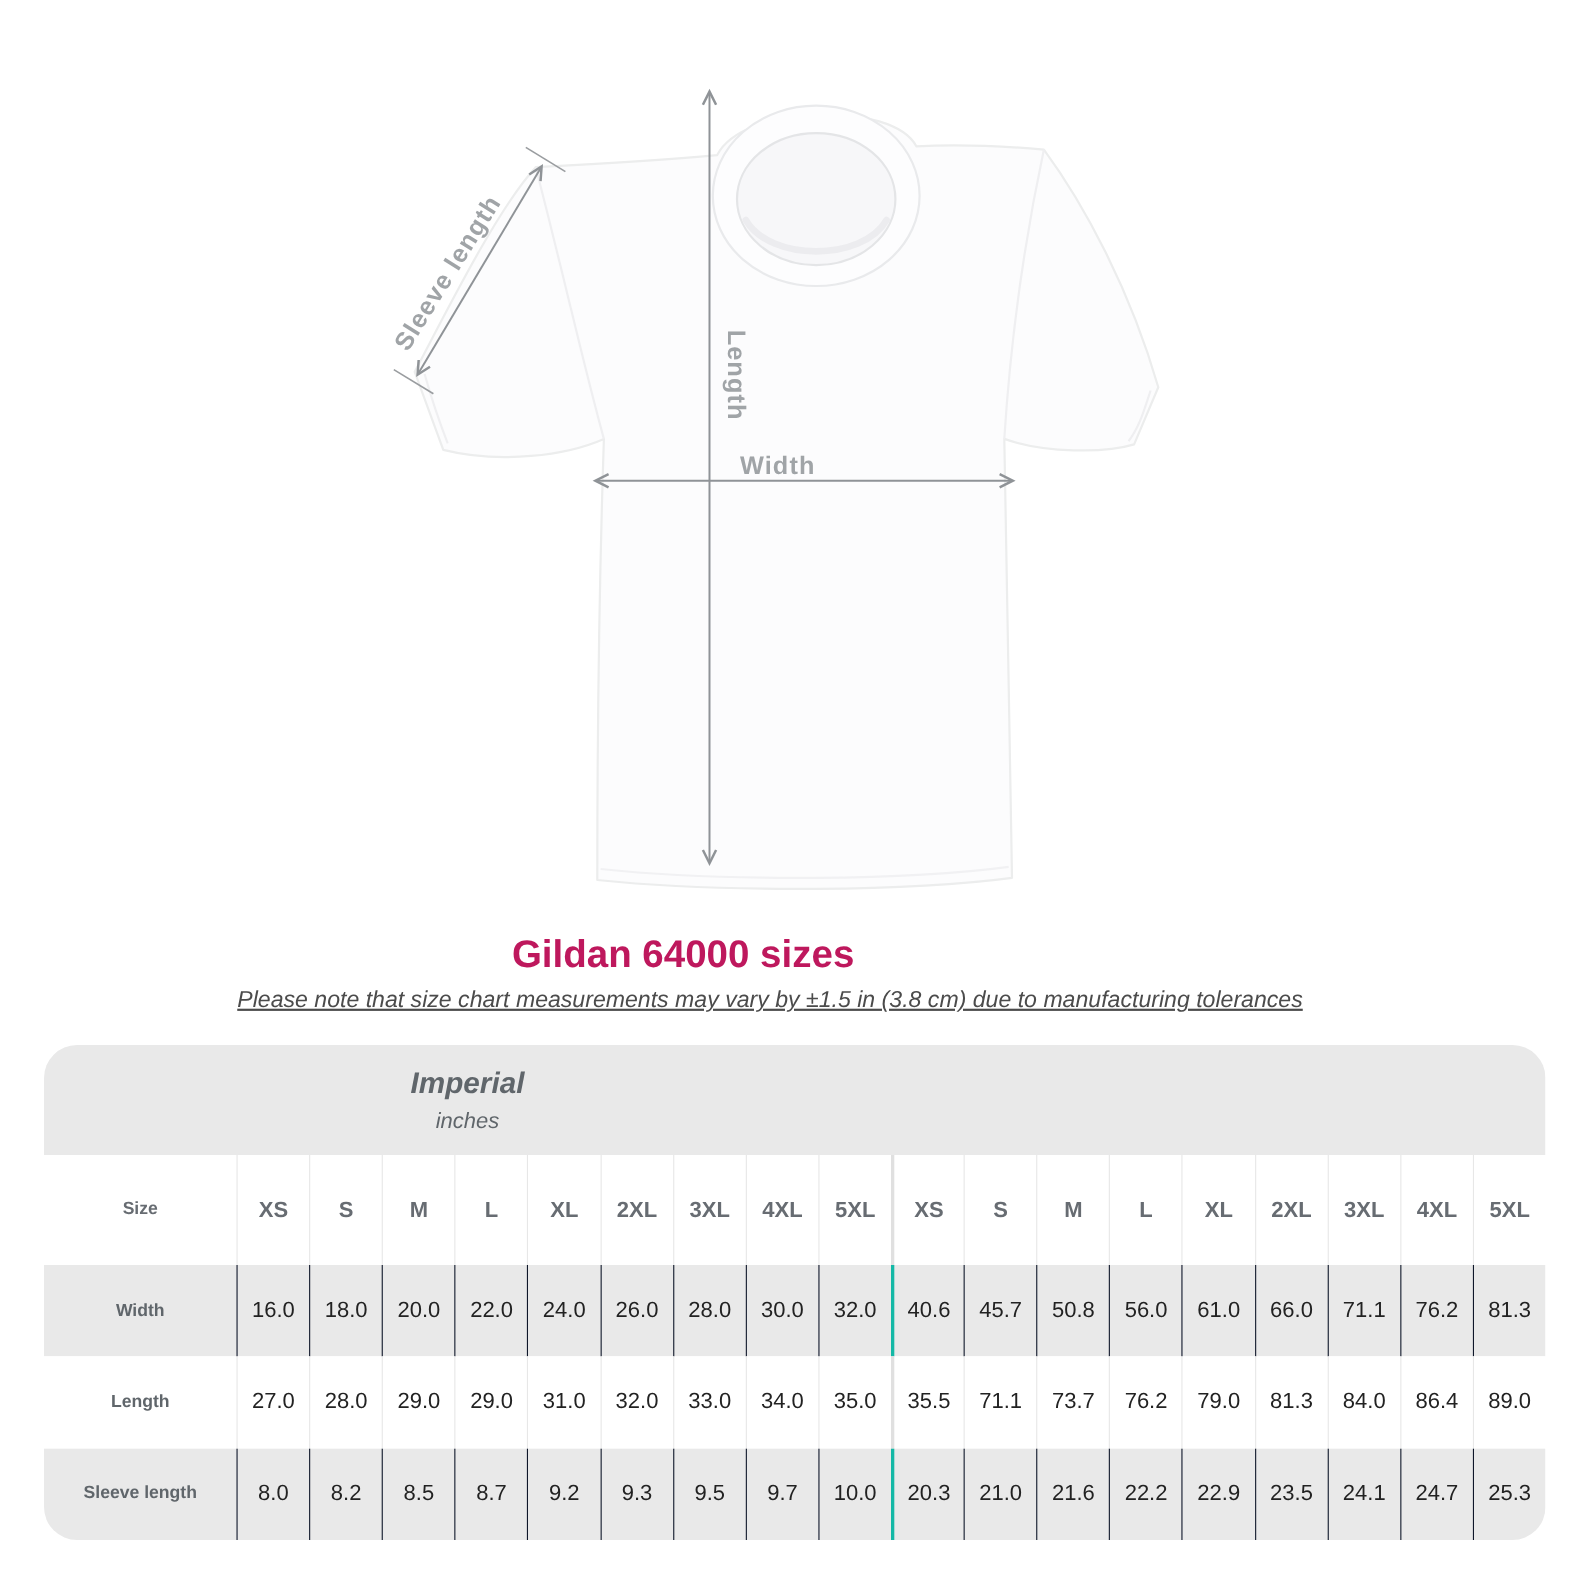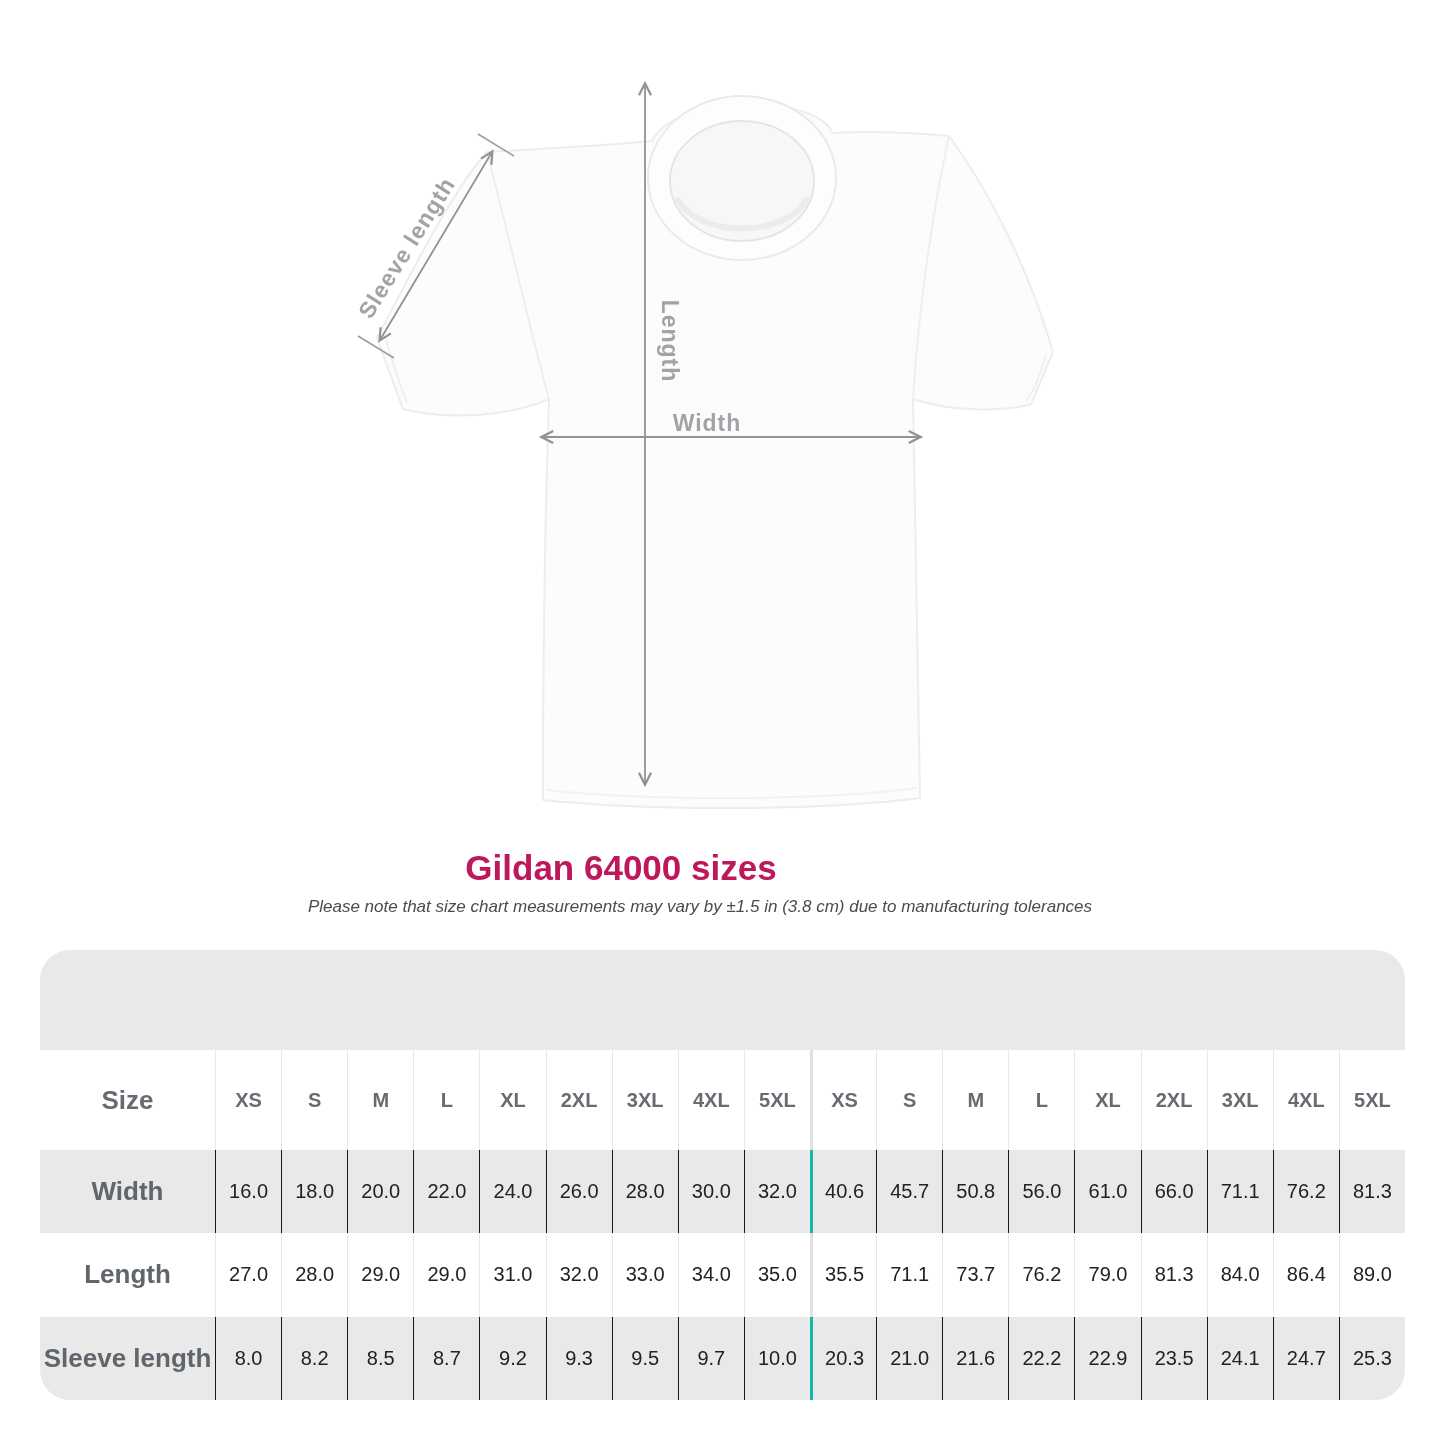--- a/index.html
+++ b/index.html
@@ -23,21 +23,21 @@
   }
   .dim-label.sleeve{transform:translate(-50%,-50%) rotate(-58deg);}
   .dim-label.length{transform:translate(-50%,-50%) rotate(90deg);}
   
   .chart-title{
     position:absolute;left:0;top:848px;width:1242px;
     text-align:center;font-size:35px;font-weight:bold;color:#be185d;
   }
   .chart-note{
     position:absolute;left:0;top:897px;width:1400px;
-    text-align:center;font-size:17px;font-style:italic;color:#4b4b4b;
+    text-align:center;font-size:21px;font-style:italic;color:#4b4b4b;text-decoration:underline;
   }
   
   .size-table{
     position:absolute;left:40px;top:950px;width:1365px;height:450px;
     border-radius:30px;overflow:hidden;
   }
   .group-row{
     display:grid;grid-template-columns:770px 595px;
     height:100px;background:#e9e9e9;
   }
@@ -47,21 +47,21 @@
   .t-row{display:grid;grid-template-columns:175px repeat(18,1fr);}
   .t-row.sizes{height:100px;background:#ffffff;}
   .t-row.data{height:83.33px;}
   .t-row.data.odd{background:#e9e9e9;}
   .t-row.data.even{background:#ffffff;}
   .t-cell{
     display:flex;align-items:center;justify-content:center;
     font-size:20px;color:#222222;
   }
   .t-row.sizes .t-cell{font-weight:bold;color:#676c72;}
-  .t-cell.rowlabel{font-weight:bold;font-size:26px;color:#60666b;}
+  .t-cell.rowlabel{font-weight:bold;font-size:16px;color:#60666b;}
   
   .t-row.sizes .t-cell + .t-cell,
   .t-row.data.even .t-cell + .t-cell{border-left:1px solid #e7e7e7;}
   .t-row.data.odd .t-cell + .t-cell{border-left:1px solid #0f172a;}
   .t-row.sizes .t-cell.sectionsep,
   .t-row.data.even .t-cell.sectionsep{border-left:3px solid #e0e0e0;}
   .t-row.data.odd .t-cell.sectionsep{border-left:3px solid #14b8a6;}
 </style>
 </head>
 <body>
@@ -109,20 +109,24 @@
     <div class="dim-label sleeve" style="left:407px;top:248px;">Sleeve length</div>
     <div class="dim-label length" style="left:669px;top:341px;">Length</div>
     <div class="dim-label" style="left:707px;top:423px;">Width</div>
   </div>
 
   <div class="chart-title">Gildan 64000 sizes</div>
   <div class="chart-note">Please note that size chart measurements may vary by ±1.5 in (3.8 cm) due to manufacturing tolerances</div>
 
   <div class="size-table">
     <div class="group-row">
+      <div class="group-cell">
+        <div class="g-name">Imperial</div>
+        <div class="g-unit">inches</div>
+      </div>
     </div>
     <div class="t-row sizes">
       <div class="t-cell rowlabel">Size</div>
 
     <div class="t-cell">XS</div>
         <div class="t-cell">S</div>
         <div class="t-cell">M</div>
         <div class="t-cell">L</div>
         <div class="t-cell">XL</div>
         <div class="t-cell">2XL</div>

